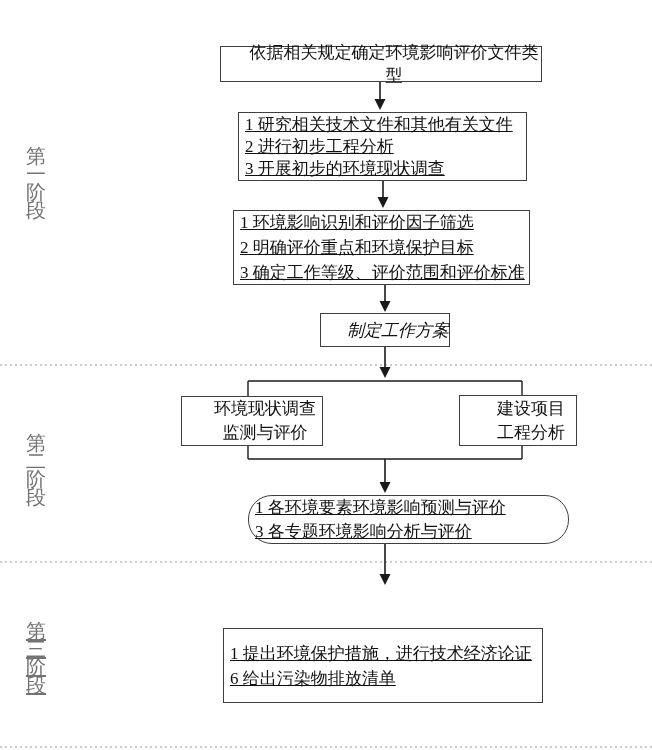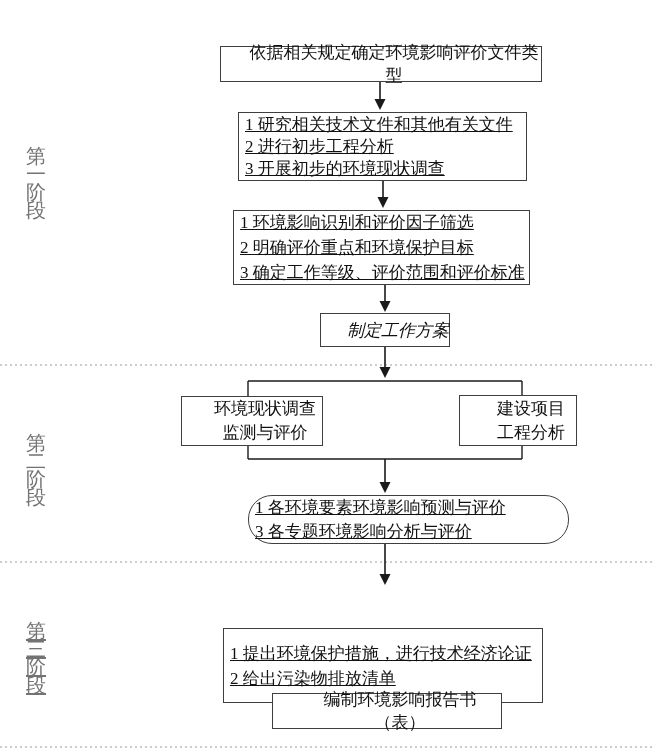--- a/index.html
+++ b/index.html
@@ -162,20 +162,17 @@
     <div>工程分析</div>
   </div>
 
   <div class="box list" id="box-predict">
     <div>1 各环境要素环境影响预测与评价</div>
     <div>3 各专题环境影响分析与评价</div>
   </div>
 
   <div class="box list" id="box-measures">
     <div>1 提出环境保护措施，进行技术经济论证</div>
-    <div>2 给出污染物排放清单</div>
+    <div>6 给出污染物排放清单</div>
   </div>
 
-  <div class="box center" id="box-report">
-    <span>编制环境影响报告书（表）</span>
-  </div>
 
 </div>
 
 </body></html>

